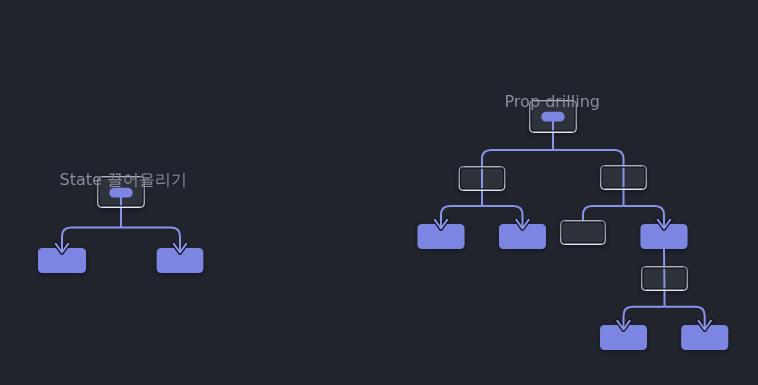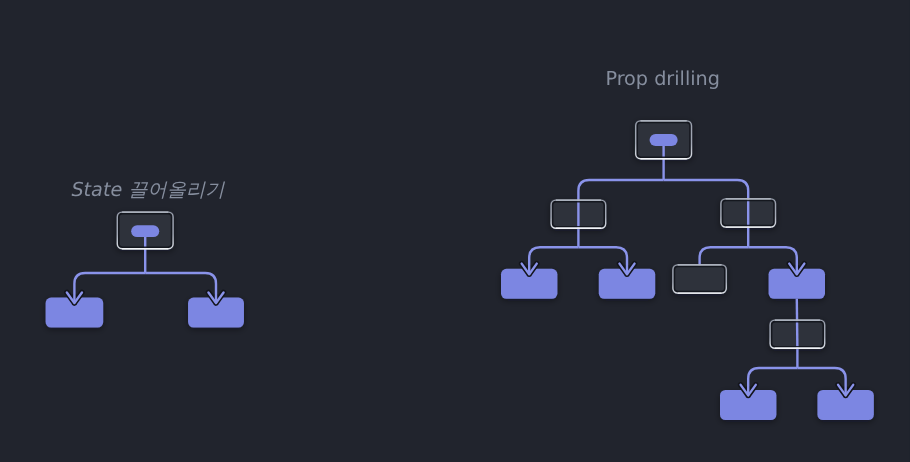--- a/index.html
+++ b/index.html
@@ -3,22 +3,22 @@
 <meta charset="utf-8">
 <title>State lifting vs Prop drilling</title>
 <style>
   html,body{margin:0;padding:0;}
   body{width:758px;height:385px;background:#21242d;overflow:hidden;
        font-family:"Liberation Sans","DejaVu Sans",sans-serif;
        -webkit-font-smoothing:antialiased;}
   .stage{position:relative;width:758px;height:385px;background:#21242d;}
   .title{position:absolute;color:#868e9e;font-size:16px;white-space:nowrap;
          font-family:"DejaVu Sans","Liberation Sans",sans-serif;
-         letter-spacing:0px;line-height:1;}
-  #title-left{left:59.5px;top:150px;font-style:italic;}
+         letter-spacing:0px;line-height:1;margin-top:36px;}
+  #title-left{left:59.5px;top:136px;}
   #title-right{left:504.5px;top:57.5px;}
   svg.diagram{position:absolute;left:0;top:0;pointer-events:none;}
 </style>
 </head>
 <body>
 
 <div class="stage">
 
   <svg class="diagram" id="svg-root" width="758" height="385" viewBox="0 0 758 385">
       <defs>

